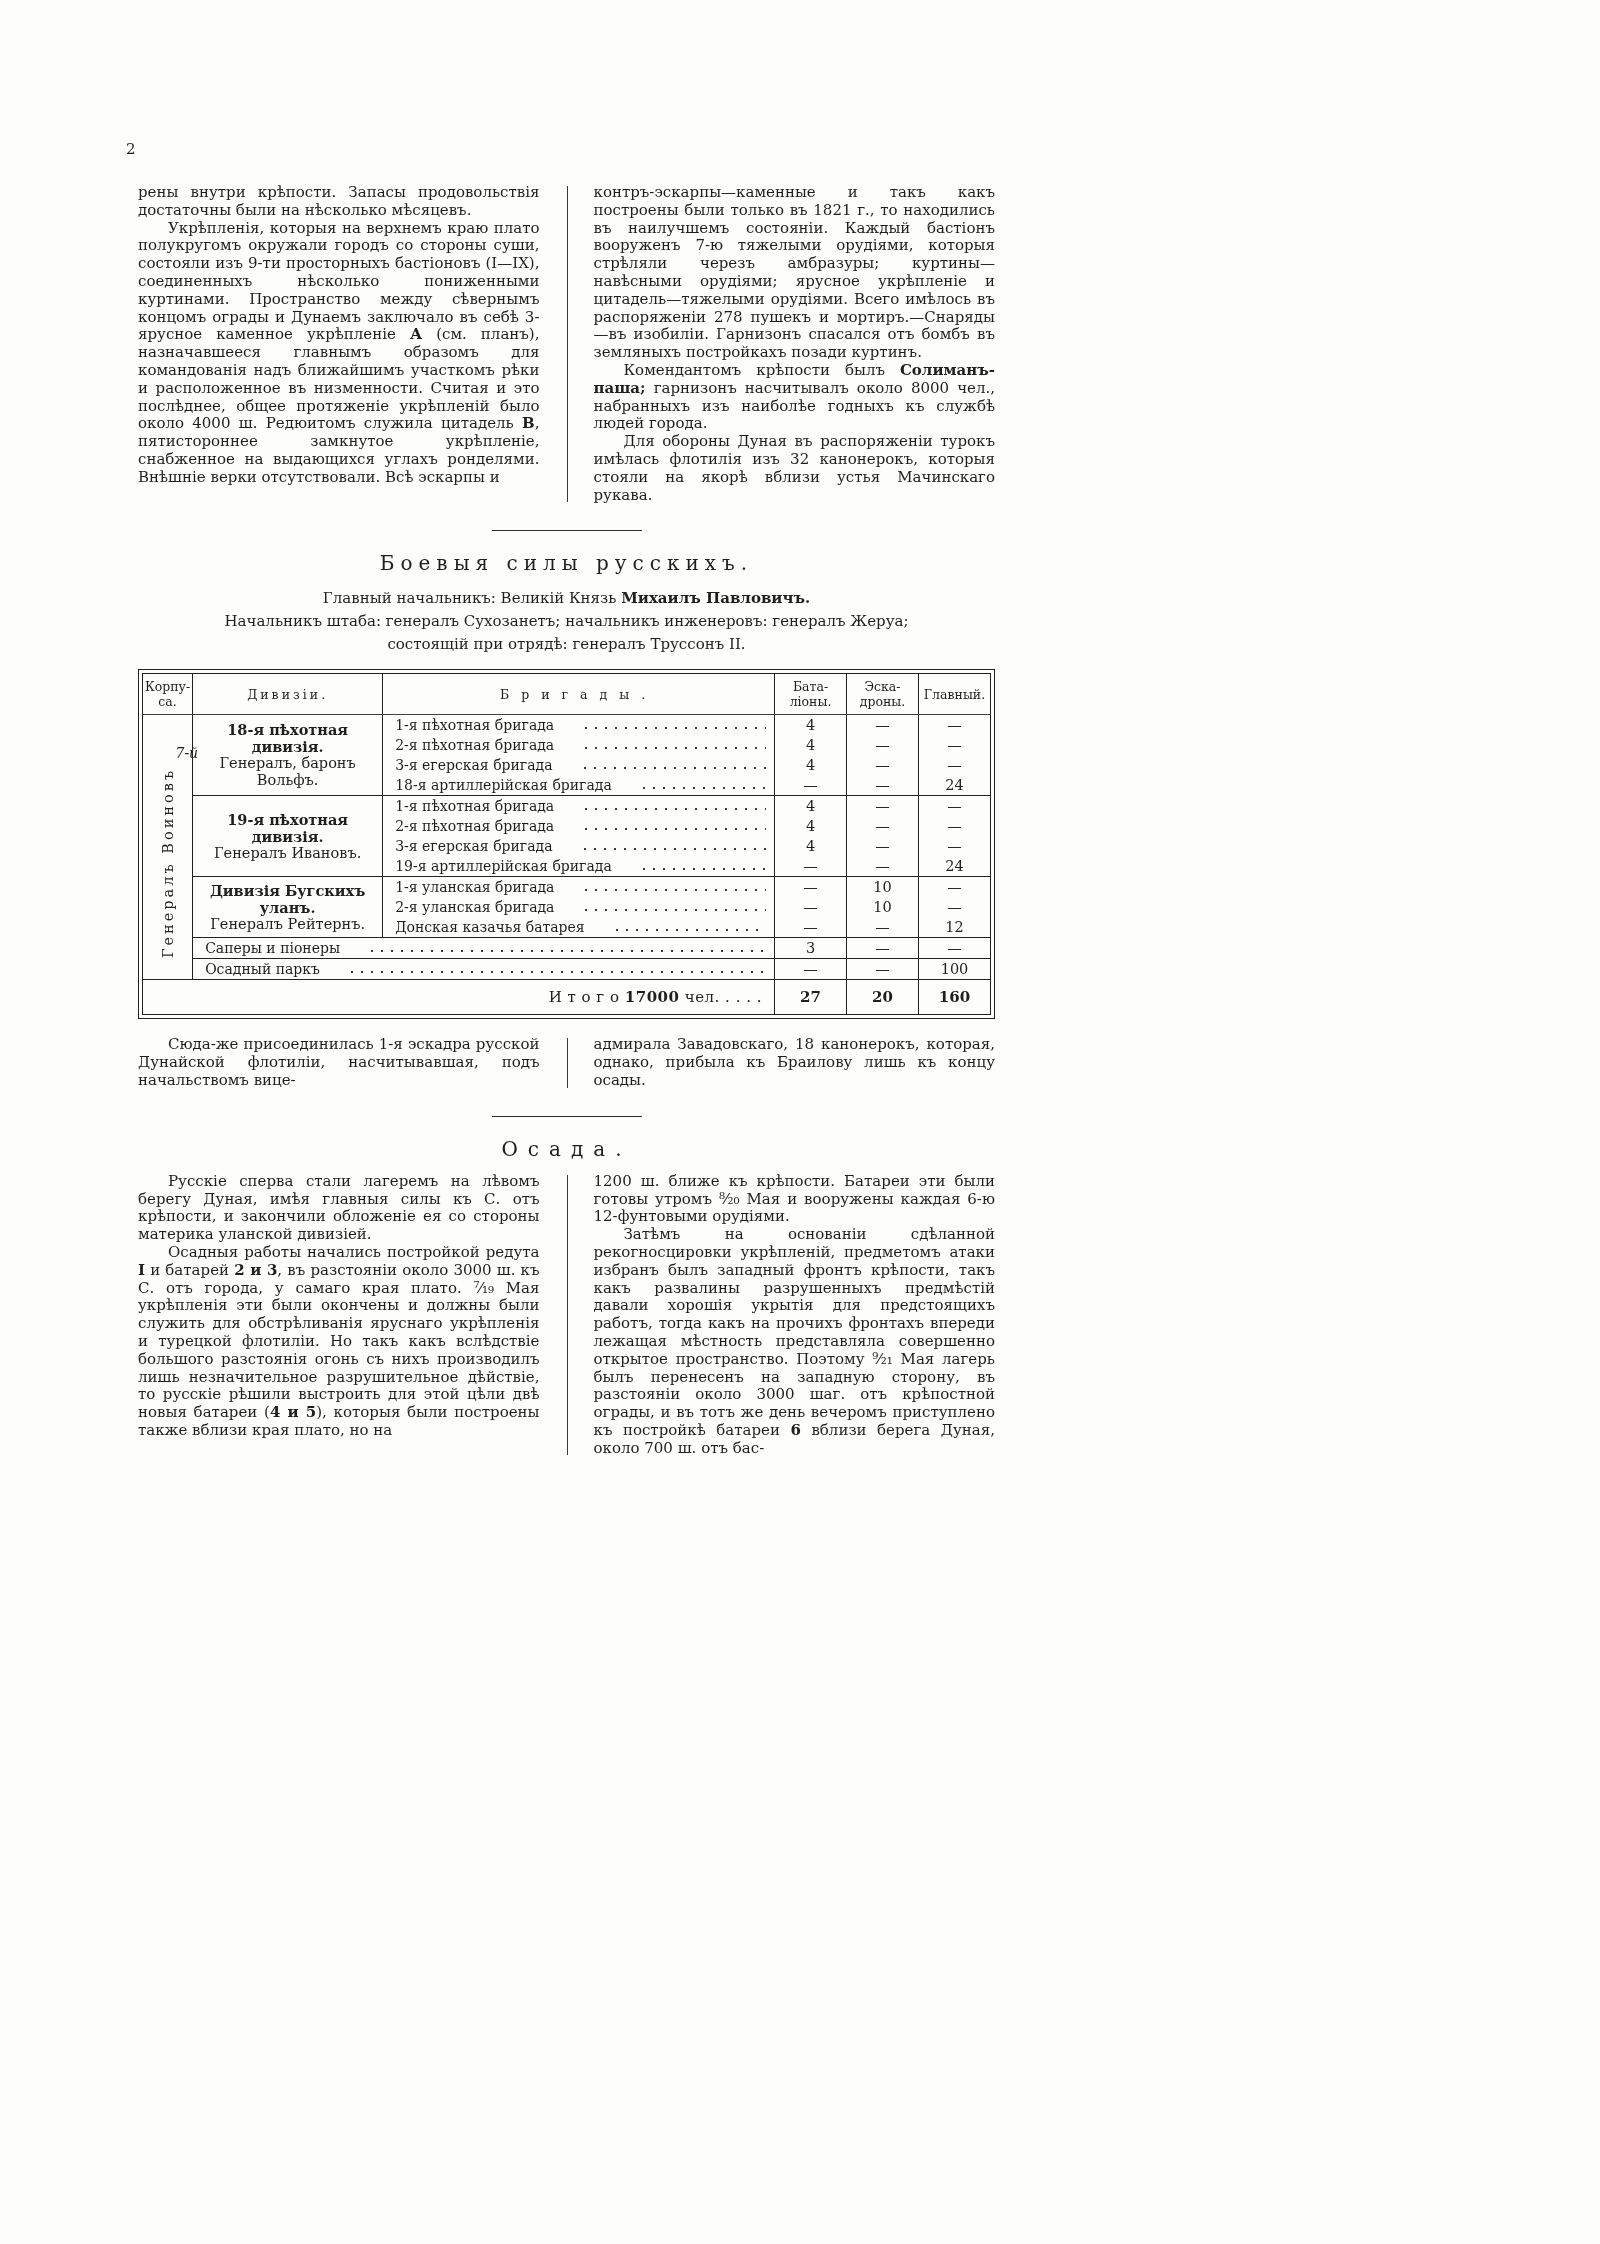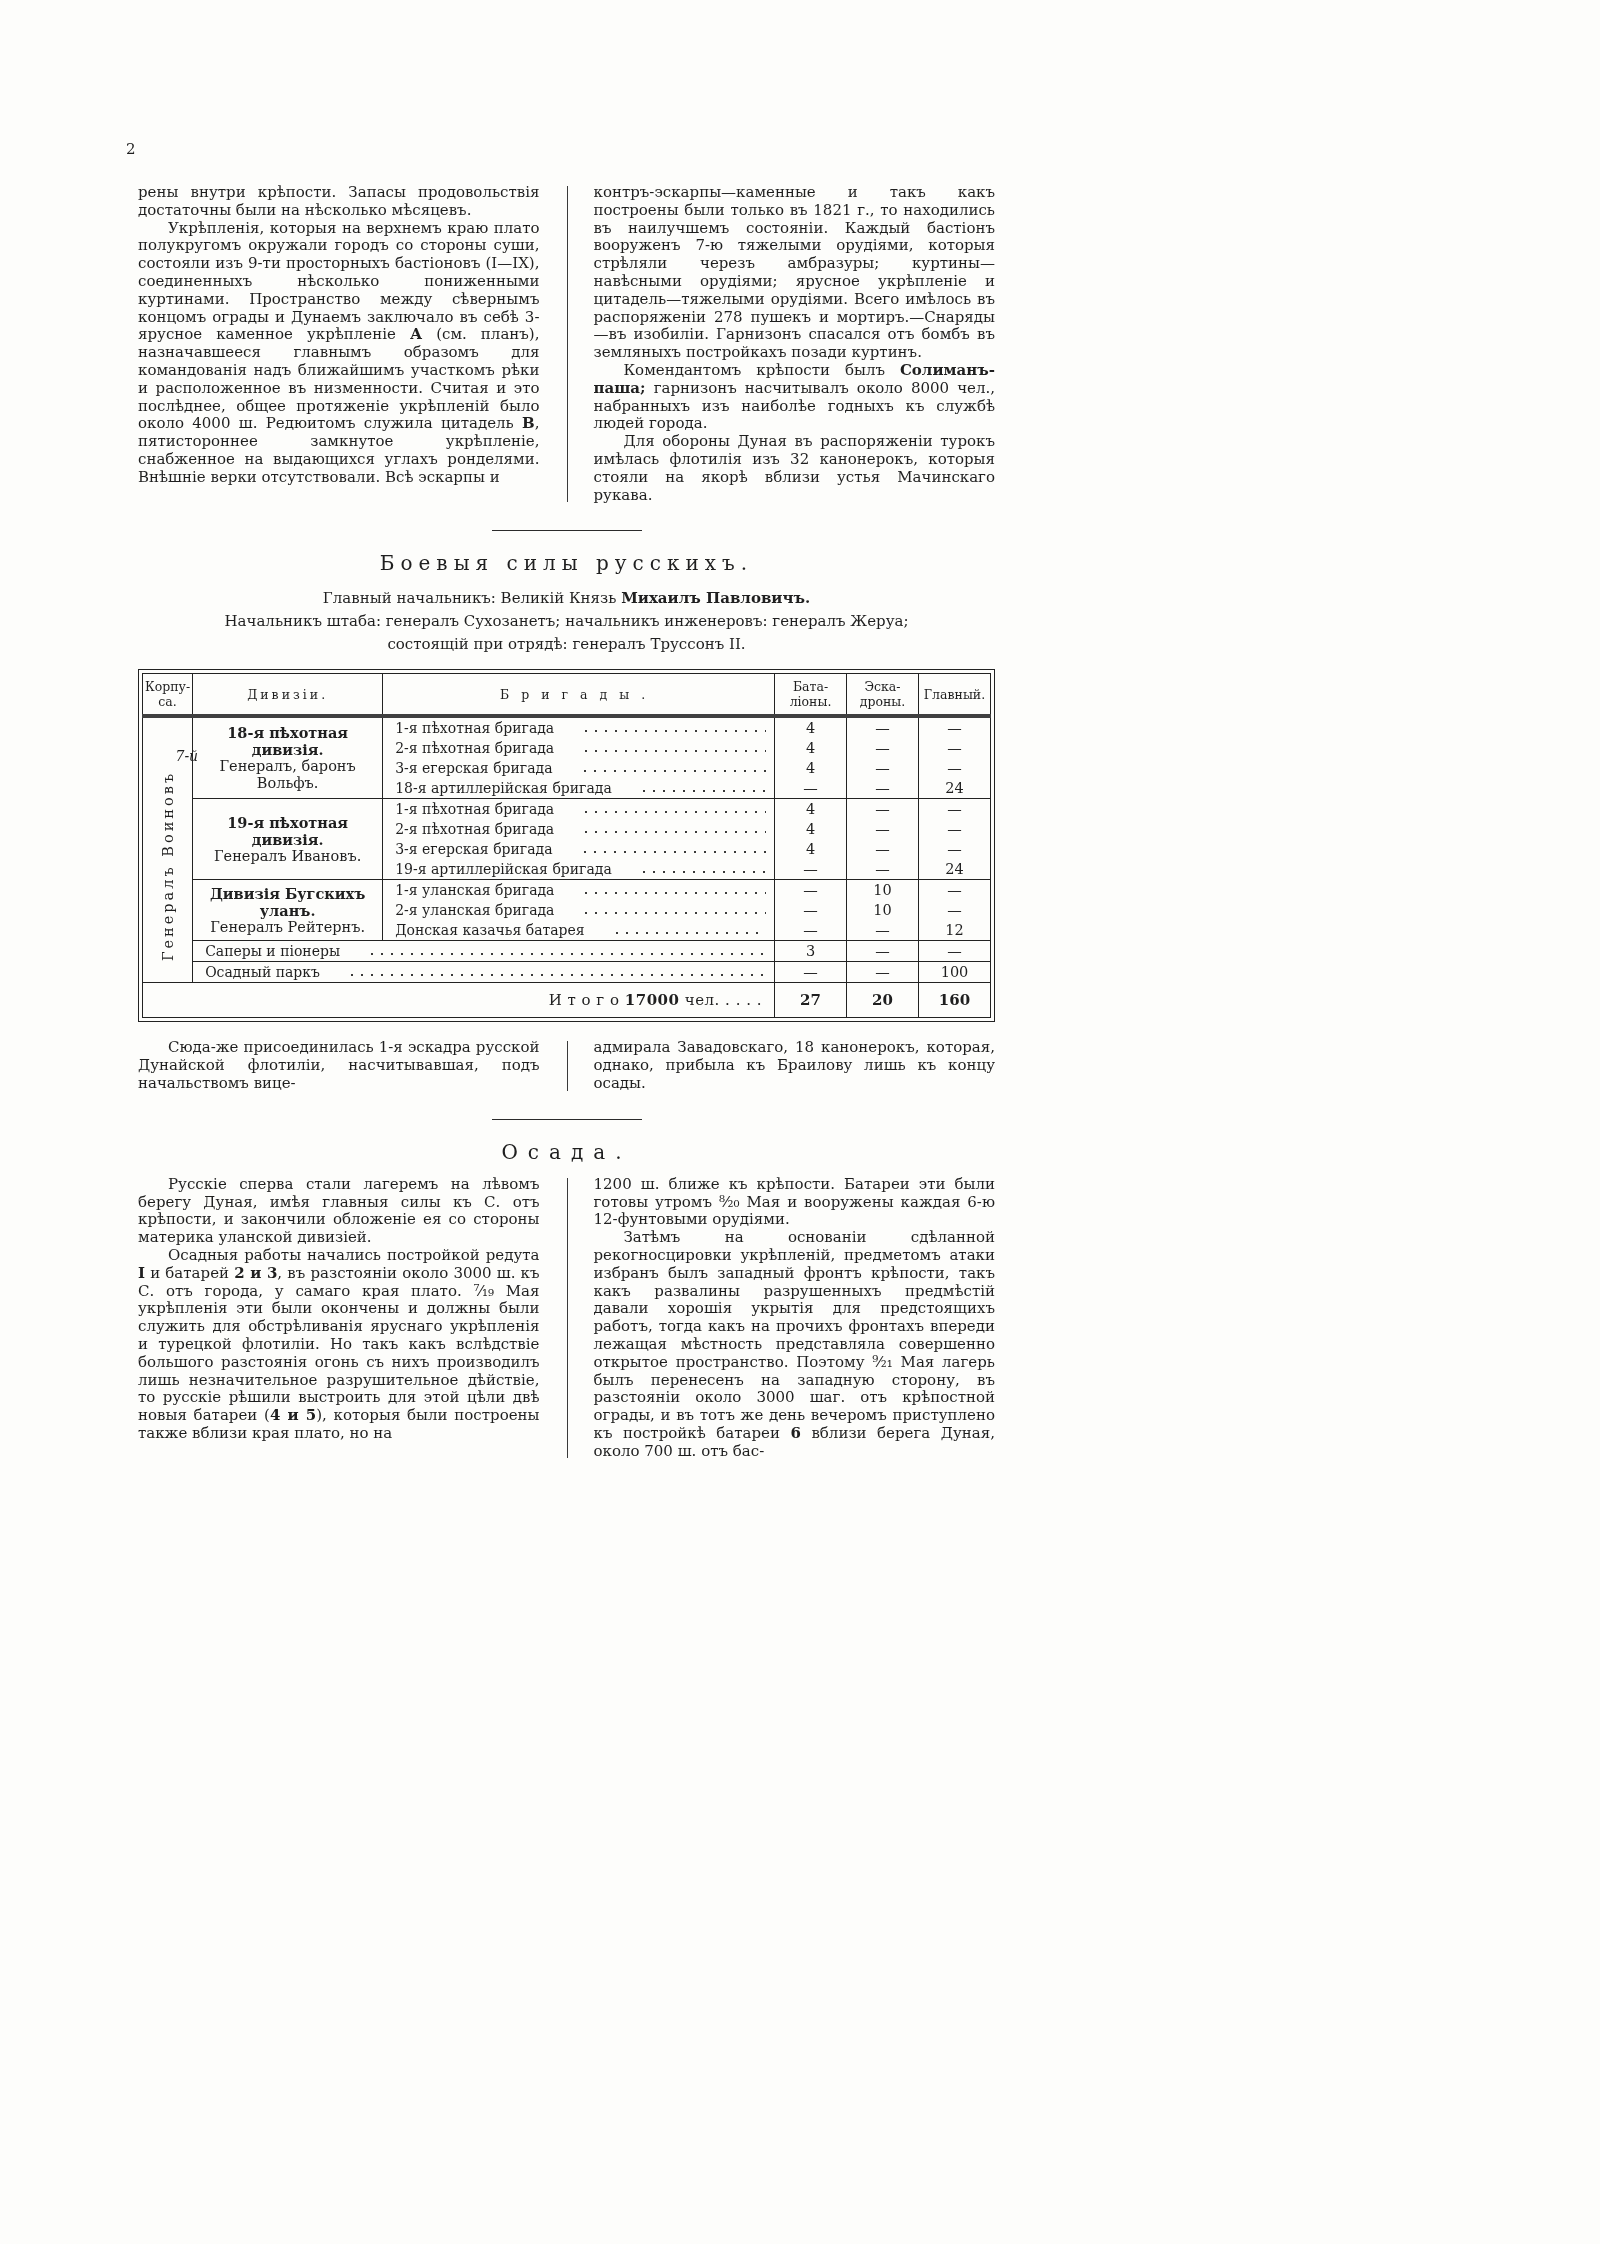--- a/index.html
+++ b/index.html
@@ -31,21 +31,21 @@
     text-align:center;margin:0 0 12px 0;
   }
   .heading.wide{letter-spacing:10px;}
   .cline{text-align:center;text-indent:0;font-size:15px;line-height:23px;}
   
   .table-outer{border:1px solid #222;padding:3px;margin-top:13px;}
   .btable{width:100%;border-collapse:collapse;border:1px solid #222;font-size:14px;}
   .btable th{
     font-weight:400;font-size:12.5px;line-height:15px;padding:5px 2px;
     text-align:center;vertical-align:middle;white-space:pre-line;
-    border-bottom:4px solid #404040;
+    border-bottom:1px solid #404040;
   }
   th.brig-h{letter-spacing:12px;}
   th.div-h{letter-spacing:3px;}
   .vl{border-left:1px solid #222;}
   tr.hl td{border-top:1px solid #222;margin-top:27px;}
   td{padding:2px 4px;vertical-align:middle;}
   td.num{text-align:center;font-size:14.5px;padding:2px 4px;}
   td.brig-cell{padding:2px 6px 2px 12px;}
   .bl{display:flex;align-items:flex-end;gap:21px;}
   .bl>span:first-child{white-space:nowrap;}

